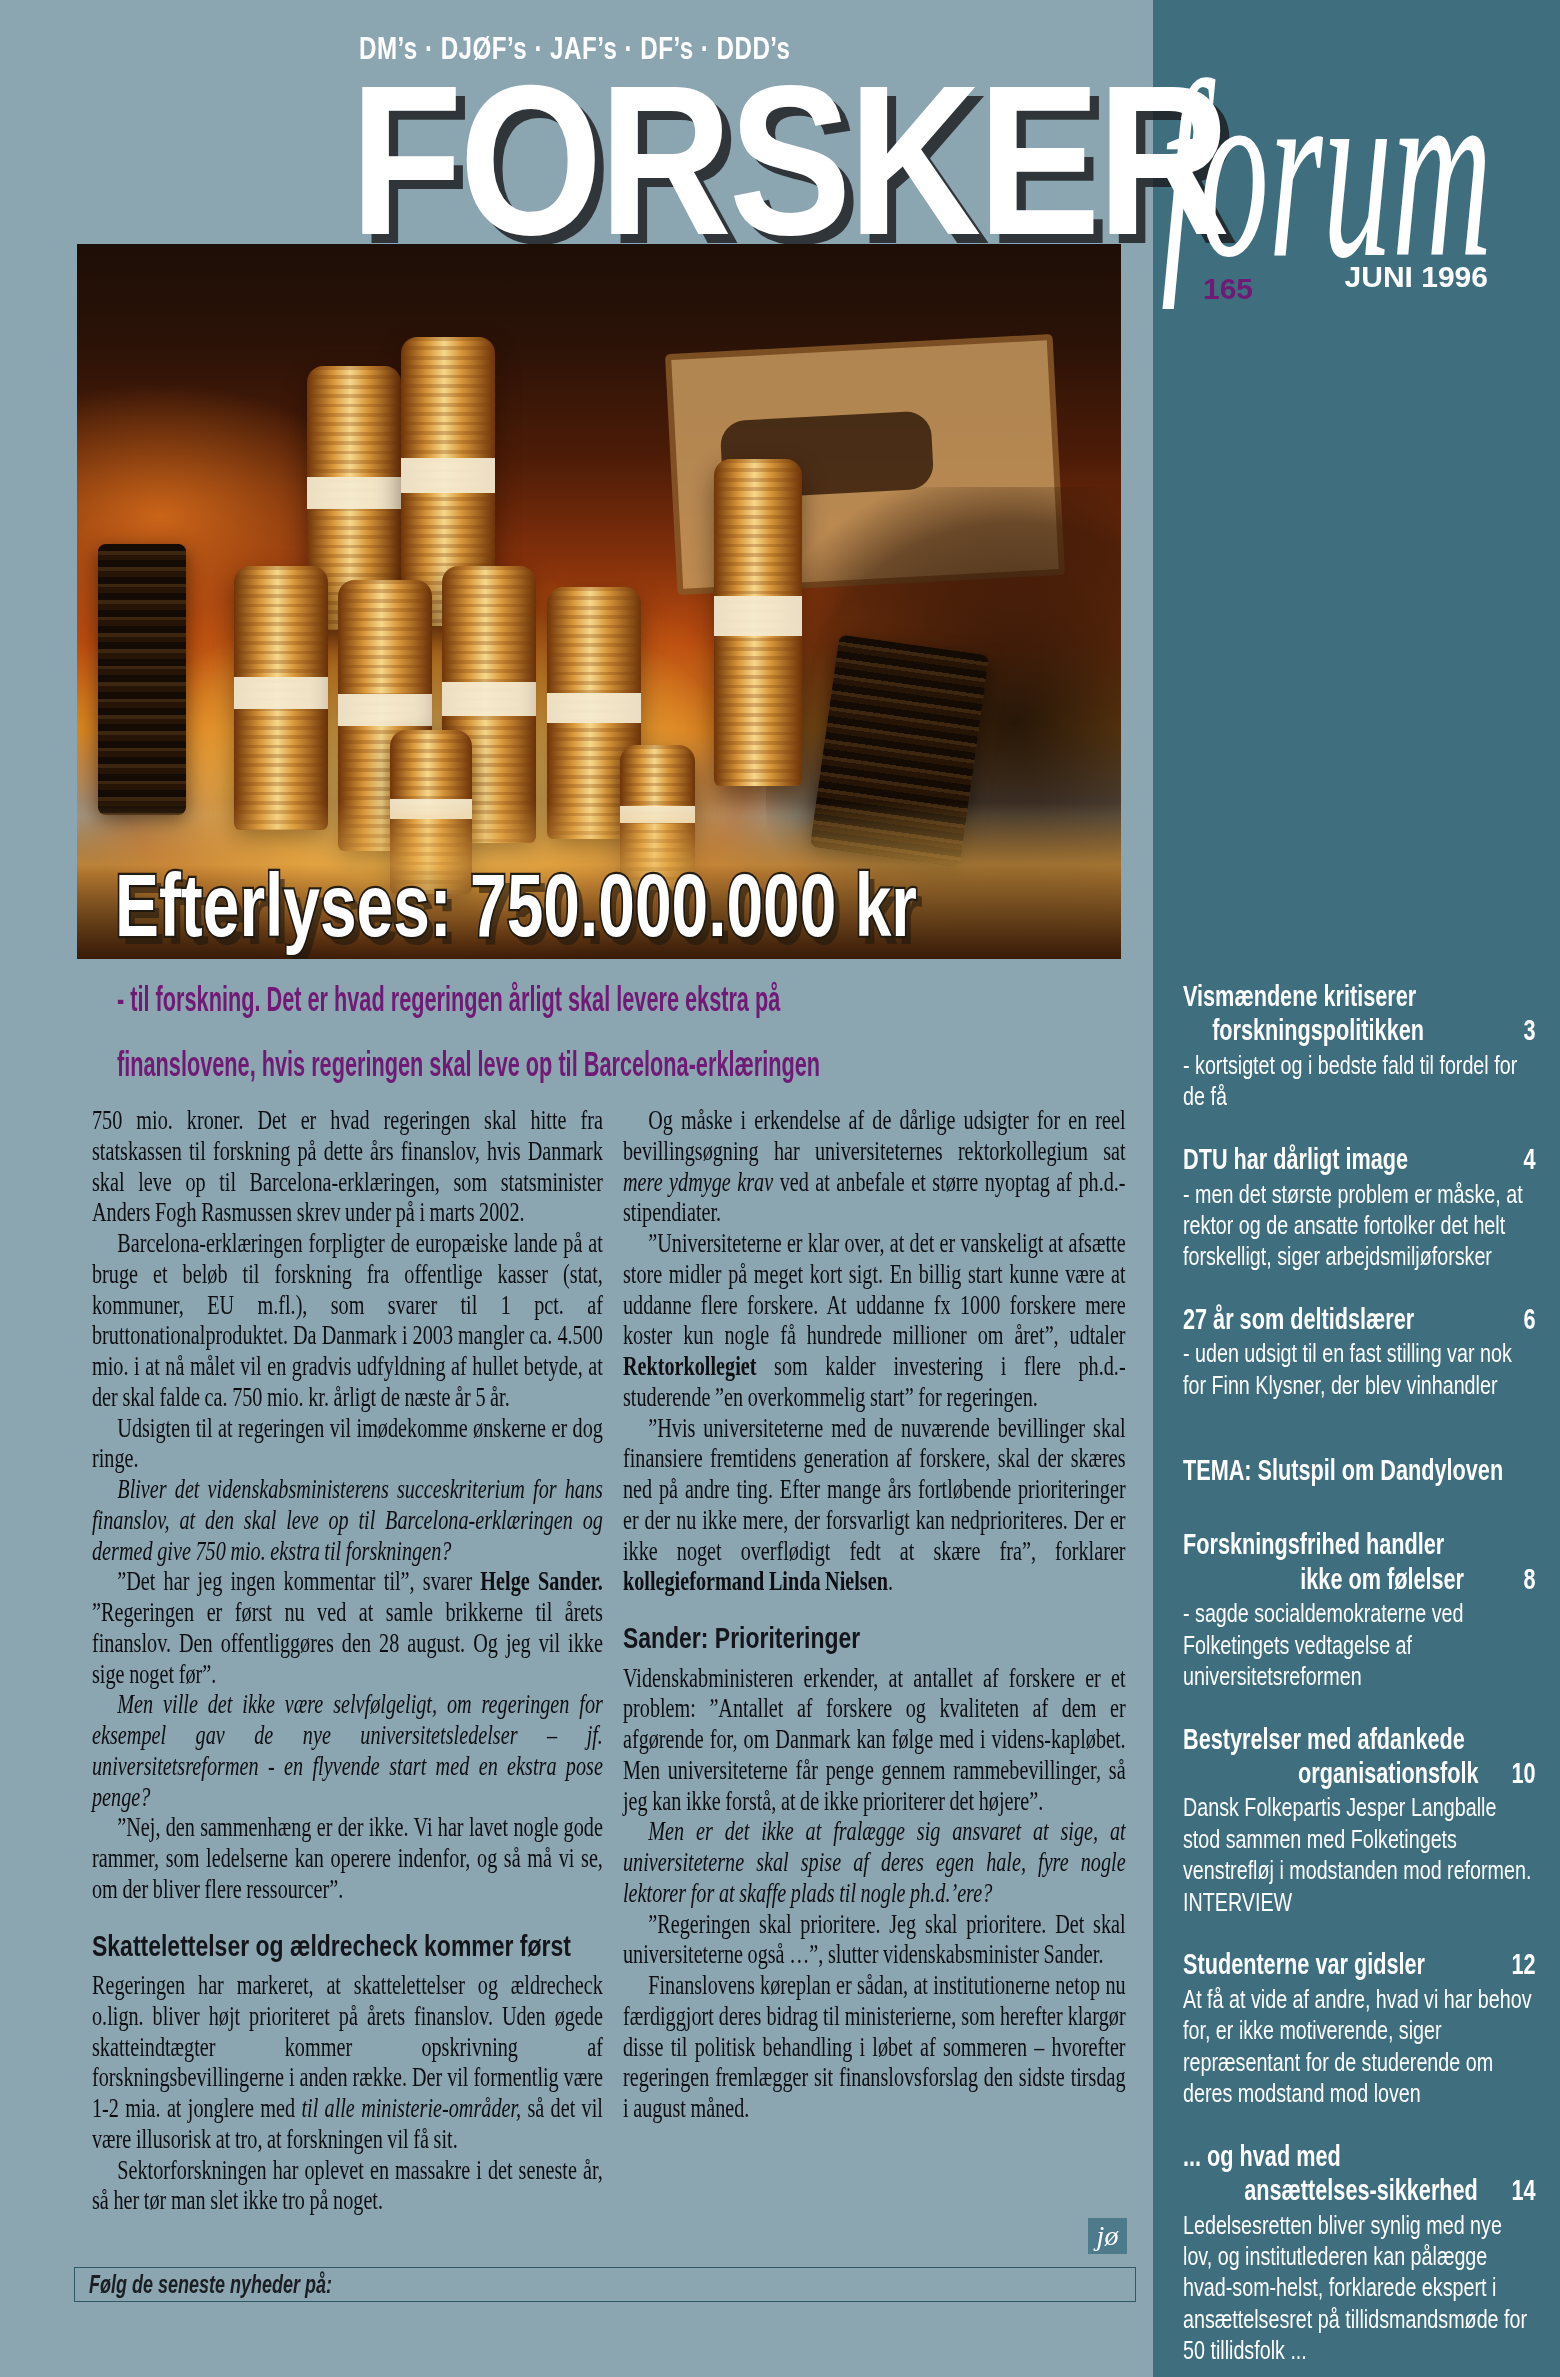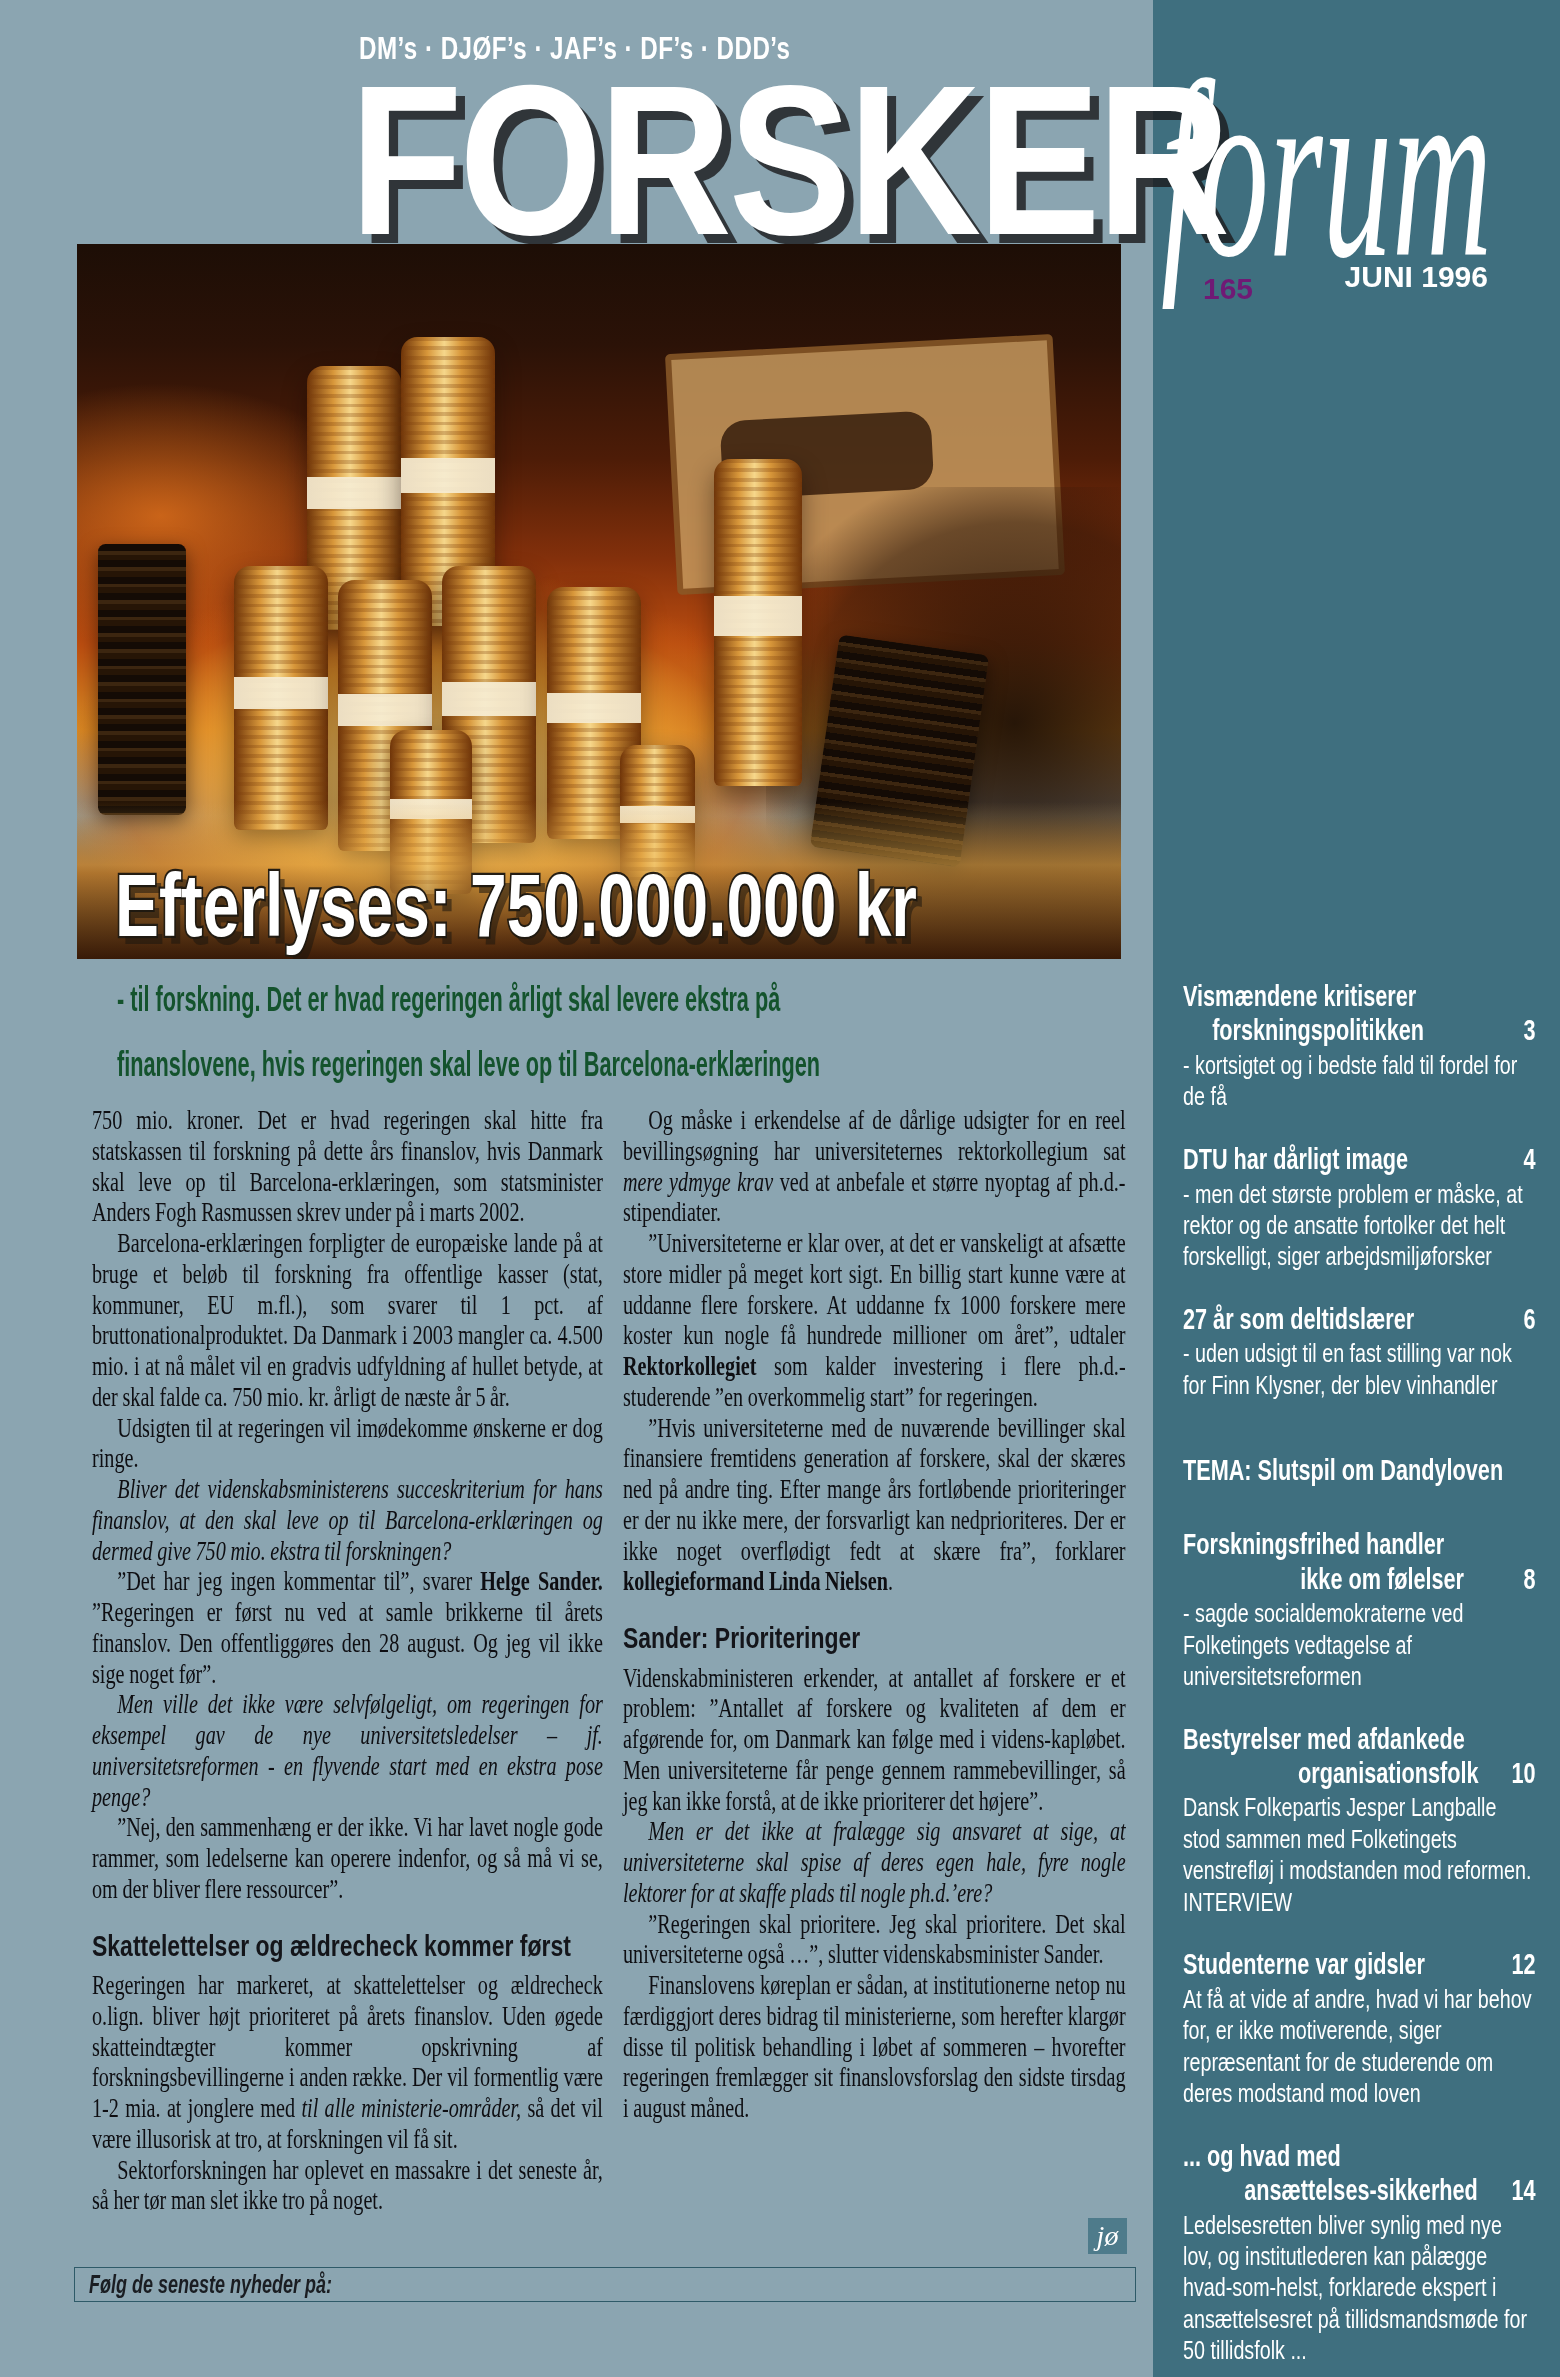--- a/index.html
+++ b/index.html
@@ -40,21 +40,21 @@
        linear-gradient(90deg,#6e3409,#d8973a 28%,#f6d78b 46%,#d8973a 64%,#6e3409);
       box-shadow:0 11.3px 25px rgba(20,8,2,.45);}
   .darkstack{position:absolute;border-radius:7.5px;
       background:repeating-linear-gradient(180deg,#140b05 0 7px,#3c2610 7px 10.7px,#261506 10.7px 16.4px);
       box-shadow:0 6.3px 19px rgba(0,0,0,.5);}
   .headline{position:absolute;left:38px;bottom:8.8px;color:#fff;font-weight:bold;font-size:89px;
       line-height:1;white-space:nowrap;transform:scaleX(.74);transform-origin:left bottom;
       -webkit-text-stroke:4.4px #241d13;paint-order:stroke fill;
       text-shadow:8.2px 7.5px 0 rgba(28,22,14,.55);}
   
-  .subhead{position:absolute;left:117px;top:981px;color:#14532d;font-weight:bold;font-size:35px;}
+  .subhead{position:absolute;left:117px;top:981px;color:#701a75;font-weight:bold;font-size:35px;}
   .subhead div{white-space:nowrap;transform:scaleX(.62);transform-origin:left top;line-height:1;}
   .subhead div + div{margin-top:30px;}
   
   .colwrap{position:absolute;top:1105px;}
   .colL{left:92px;width:667px;transform:scaleX(.766);transform-origin:left top;}
   .colR{left:623px;width:657px;transform:scaleX(.765);transform-origin:left top;}
   .para{font-family:"Liberation Serif",serif;font-size:26.4px;line-height:1.165;color:#0e0e12;
       text-align:justify;margin:0;word-spacing:-0.6px;}
   .para.ind{text-indent:33px;}
   .it{font-style:italic;} .bo{font-weight:bold;}

